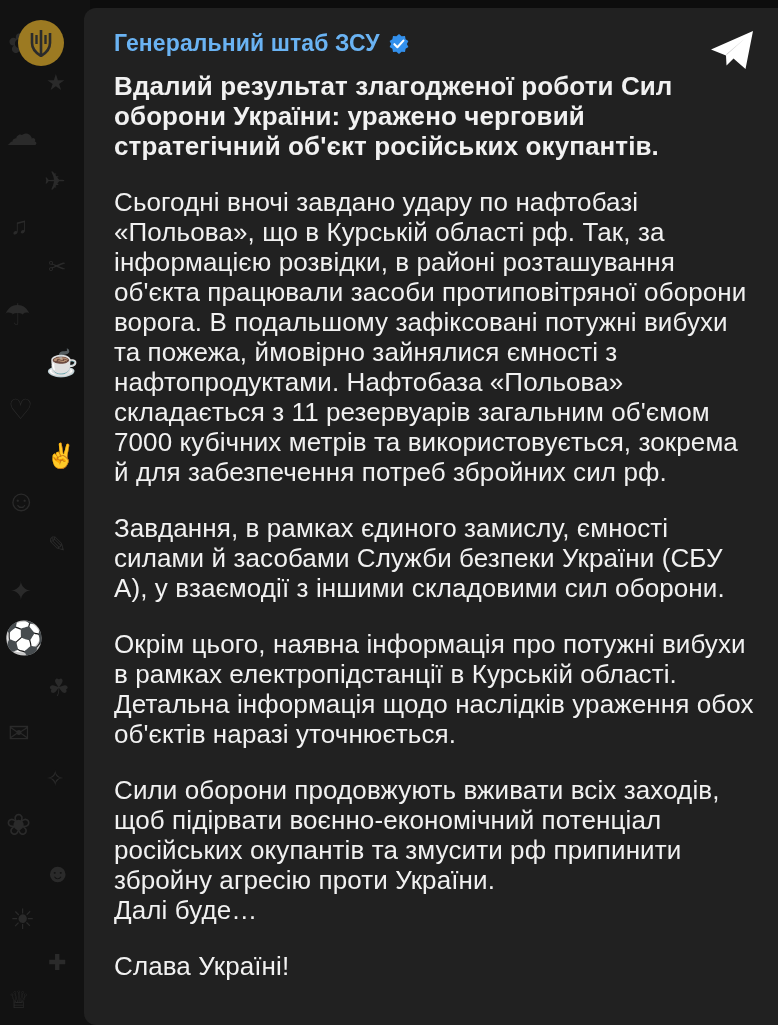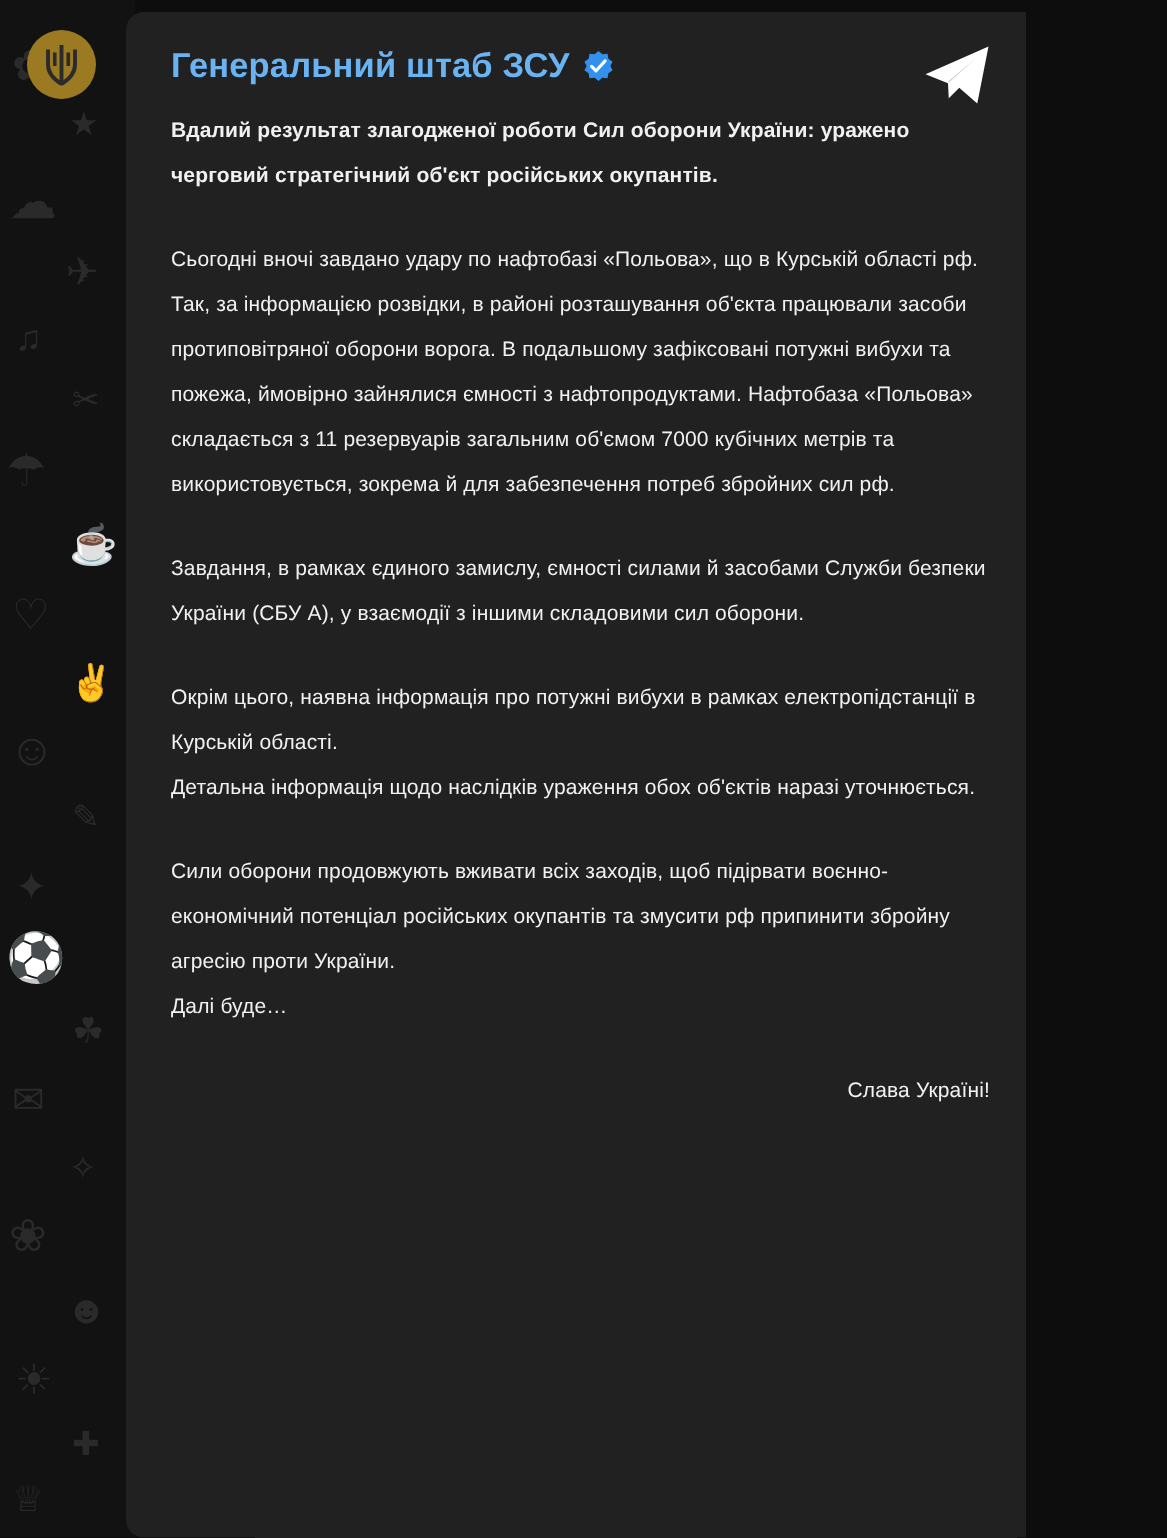--- a/index.html
+++ b/index.html
@@ -53,21 +53,21 @@
     align-items: center;
     justify-content: center;
   }
   .avatar svg { display: block; }
 
   
   .bubble {
     position: absolute;
     left: 84px;
     top: 8px;
-    width: 600px;
+    width: 694px;
     min-height: 1017px;
     background: #212121;
     border-radius: 12px 0 0 12px;
     padding: 22px 24px 24px 30px;
     box-sizing: border-box;
   }
 
   .msg-header {
     display: flex;
     align-items: center;
@@ -88,28 +88,28 @@
   .telegram-logo {
     position: absolute;
     right: 22px;
     top: 18px;
     width: 48px;
     height: 48px;
   }
 
   .msg-body {
     color: #f1f1f1;
-    font-size: 14px;
+    font-size: 26px;
     line-height: 30px;
     letter-spacing: .1px;
   }
   .msg-body p {
     margin: 0 0 26px 0;
   }
-  .msg-body p:last-child { margin-bottom: 0; text-align: right; }
+  .msg-body p:last-child { margin-bottom: 0; }
   .lead {
     font-weight: bold;
   }
 </style>
 </head>
 <body>
 
 <div class="screen">
 
   <div class="doodle-bg">

